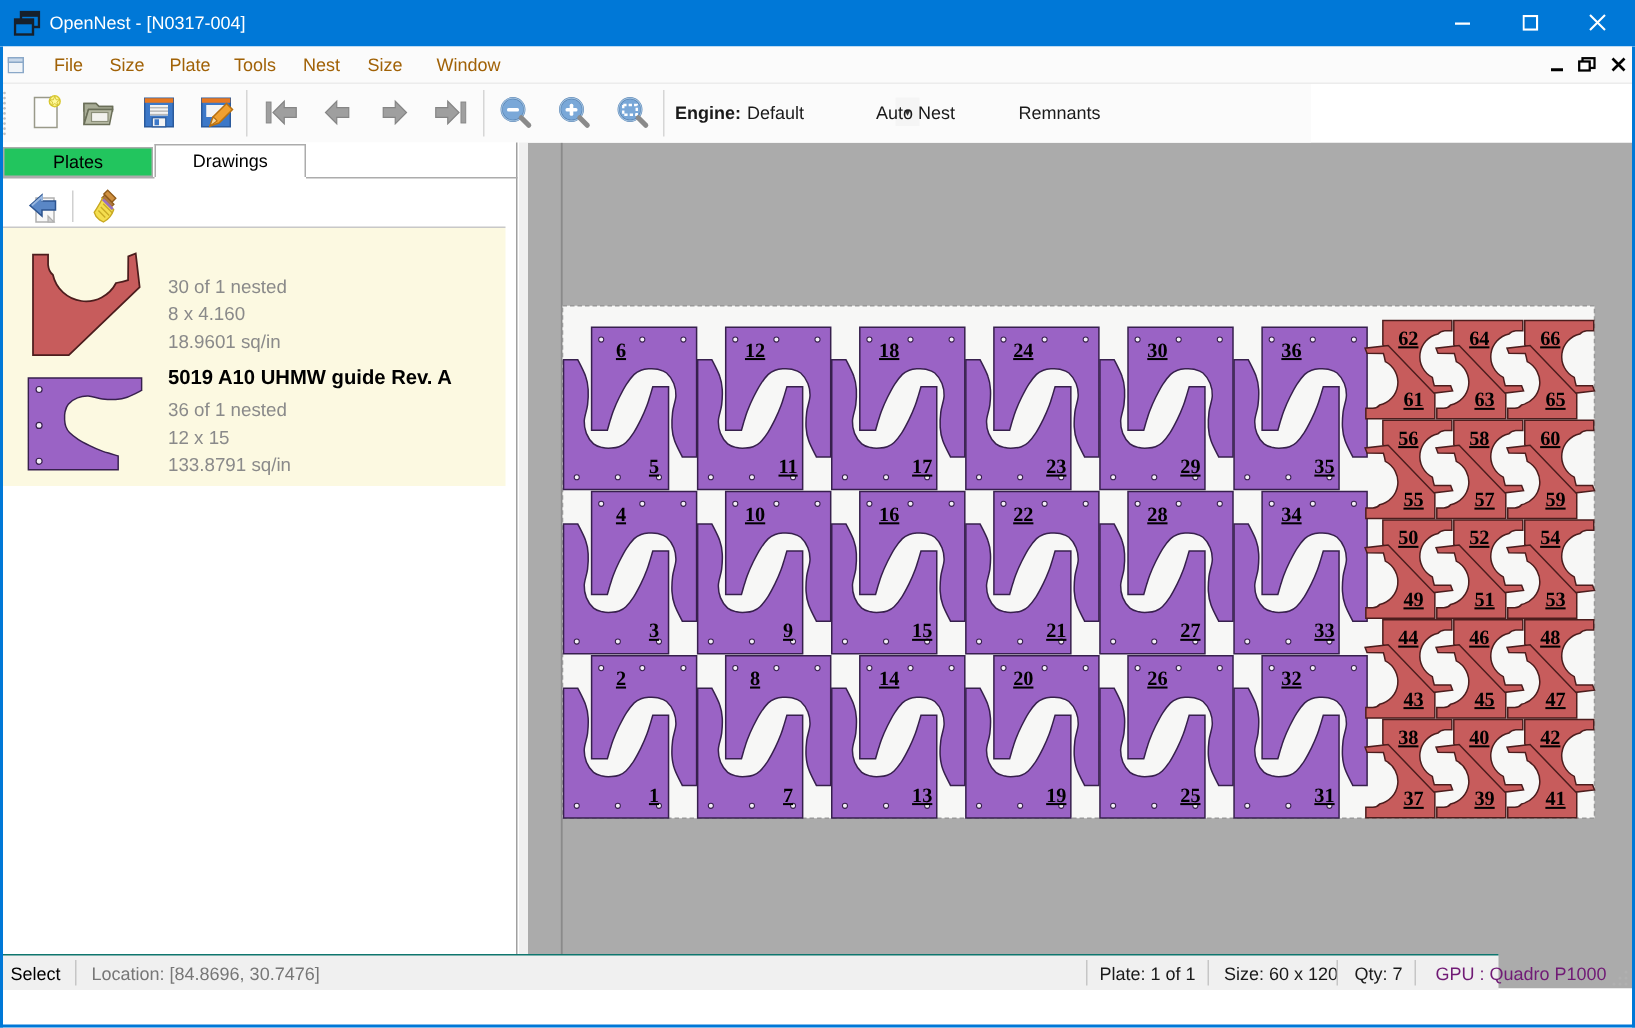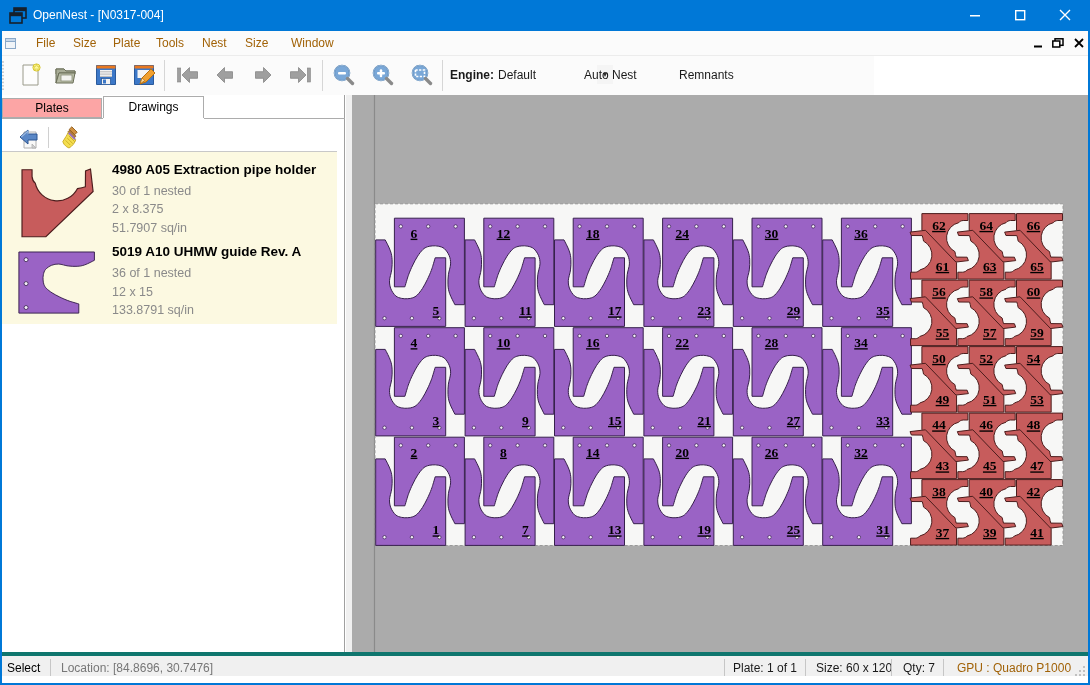--- a/index.html
+++ b/index.html
@@ -8,21 +8,21 @@
 .menuitem { position:absolute; top:5px; font-size:12px; color:#a16207; }
 .toolbar { position:absolute; left:0; top:56px; width:874px; height:39px; background:#fbfbfb; }
 .tbicon { position:absolute; top:7px; width:24px; height:24px; }
 .tbsep { position:absolute; top:4px; width:1px; height:31px; background:#d6d6d6; }
 .tblabel { position:absolute; top:12px; font-size:12px; color:#1a1a1a; }
 .leftpanel { position:absolute; left:0; top:95px; width:345px; height:564px; background:#fff; border-right:1px solid #a0a0a0; }
 .tab { position:absolute; font-size:12px; text-align:center; }
 .panelyellow { position:absolute; left:2px; top:56.5px; width:335px; height:172px; background:#fcf9e1; }
 .itemtitle { position:absolute; font-size:13.5px; font-weight:bold; color:#000; white-space:nowrap; }
 .itemgray { position:absolute; font-size:12.5px; color:#8a8a8a; white-space:nowrap; }
-.statusbar { position:absolute; left:0; top:652px; width:1090px; height:24px; background:#f0f0f0; border-top:4px solid #0f766e; }
+.statusbar { position:absolute; left:0; top:636px; width:999px; height:24px; background:#f0f0f0; border-top:1px solid #0f766e; }
 .stsep { position:absolute; top:3px; width:1px; height:17px; background:#c6c6c6; }
 .sttext { position:absolute; top:5px; font-size:12px; color:#1a1a1a; white-space:nowrap; }
 .winborder { position:absolute; background:#0078d7; }
 </style></head>
 <body>
 
 <svg id="canvas" width="738" height="564" style="position:absolute;left:352px;top:95px">
     <rect x="0" y="0" width="738" height="564" fill="#ababab"></rect>
     <line x1="22.5" y1="0" x2="22.5" y2="564" stroke="#8a8a8a" stroke-width="1.2"></line>
     <rect x="23" y="108.8" width="688" height="341.7" fill="#f7f7f6" stroke="#999" stroke-width="1" stroke-dasharray="3,2"></rect>
@@ -362,44 +362,43 @@
 <div class="tbsep" style="left:442px"></div>
 <div class="tblabel" style="left:450px;font-weight:bold">Engine:</div>
 <div class="tblabel" style="left:498px">Default</div>
 <div style="position:absolute;left:597px;top:9px;width:16px;height:19px;background:#f5f5f5;text-align:center;line-height:19px;font-size:8px;color:#333">▾</div>
 <div class="tblabel" style="left:584px">Auto Nest</div>
 <div class="tblabel" style="left:679px">Remnants</div>
 
 </div>
 
 <div class="leftpanel">
- <div class="tab" style="left:2px;top:3px;width:100px;height:19.5px;background:#fca5a5;border:1px solid #acacac;line-height:19px">Plates</div>
+ <div class="tab" style="left:2px;top:3px;width:100px;height:19.5px;background:#22c55e;border:1px solid #acacac;line-height:19px">Plates</div>
  <div class="tab" style="left:103px;top:0.5px;width:101px;height:22.5px;background:#fff;border:1px solid #acacac;border-bottom:none;line-height:21px">Drawings</div>
  <div style="position:absolute;left:0;top:22.5px;width:103px;border-top:1px solid #acacac"></div>
  <div style="position:absolute;left:204px;top:22.5px;width:141px;border-top:1px solid #acacac"></div>
  <div style="position:absolute;left:18px;top:31px;width:22px;height:24px"><svg width="22" height="24" viewBox="0 0 22 24">
         <path d="M6 6h12v16H6z" fill="#f8f8f8" stroke="#b0b0b0" stroke-width="1"></path>
         <path d="M14 18l4 4h-4z" fill="#d0d0d0" stroke="#b0b0b0" stroke-width="0.8"></path>
         <path d="M2 11l8-7v4h9v6h-9v4z" fill="#5a87c6" stroke="#2c5490" stroke-width="1"></path>
         <path d="M3.2 11l6.8-6v3.2" fill="none" stroke="#9ab8e0" stroke-width="1.2"></path>
       </svg></div>
  <div style="position:absolute;left:48px;top:32px;width:1px;height:21px;background:#d0d0d0"></div>
  <div style="position:absolute;left:60px;top:31px;width:22px;height:24px"><svg width="22" height="24" viewBox="0 0 22 24">
         <path d="M11.8 0.8l5.4 5.4-2.6 2.6-5.4-5.4z" fill="#cf9040" stroke="#8f5a18" stroke-width="0.9"></path>
         <path d="M9.8 4l6.2 6.2-1.8 1.8-6.2-6.2z" fill="#b07a40" stroke="#8f5a18" stroke-width="0.8"></path>
         <path d="M8.2 6.2l7.6 7.6c-1 3-3.4 6.4-6.8 8.2l-2.6-1.4-2.4-2.4-1.2-2.6c2.2-3.6 4.4-6.6 5.4-9.4z" fill="#f4de4f" stroke="#c8a820" stroke-width="0.9"></path>
         <path d="M8.8 9.8l6 6M7.2 12l5.6 5.6M5.6 14.4l4.6 4.6" stroke="#c9ab25" stroke-width="0.9"></path>
         <path d="M8.6 6.9l6.5 6.5" stroke="#9a70c0" stroke-width="1.8"></path>
       </svg></div>
  <div style="position:absolute;left:2px;top:55.5px;width:335px;border-top:1px solid #c8c8c8"></div>
  <div class="panelyellow"></div>
- <div class="itemtitle" style="left:112px;top:67px">4980 A05 Extraction pipe holder</div>
  <div class="itemgray" style="left:112px;top:88.5px">30 of 1 nested</div>
- <div class="itemgray" style="left:112px;top:107px">2 x 8.375</div>
- <div class="itemgray" style="left:112px;top:125.5px">51.7907 sq/in</div>
+ <div class="itemgray" style="left:112px;top:107px">8 x 4.160</div>
+ <div class="itemgray" style="left:112px;top:125.5px">18.9601 sq/in</div>
  <div class="itemtitle" style="left:112px;top:148.8px">5019 A10 UHMW guide Rev. A</div>
  <div class="itemgray" style="left:112px;top:170.7px">36 of 1 nested</div>
  <div class="itemgray" style="left:112px;top:189.5px">12 x 15</div>
  <div class="itemgray" style="left:112px;top:208.2px">133.8791 sq/in</div>
 </div>
 <svg width="345" height="570" style="position:absolute;left:0;top:95px;pointer-events:none">
 <g transform="translate(22,74) scale(1.457) matrix(0,-1,1,0,0,46.5)">
       <path d="M0,0 L46,0 L46,6.9 L41.3,6.9 C39.3,7.1 37.8,7.7 36.8,9.1 A15.5,15.5 0 0 0 33,38 C33.4,40.2 33.8,42 34.3,43.5 L45.2,43.6 L46.5,47 L31.1,48.8 L0,16.4 Z" fill="#c75c5c" stroke="#4c1d1d" stroke-width="0.8"></path>
     </g>
 <g transform="translate(18.9,157) scale(0.873) matrix(0,-1,1,0,0,70)">
@@ -416,21 +415,21 @@
  <div class="sttext" style="left:7px;color:#000">Select</div>
  <div class="stsep" style="left:50px"></div>
  <div class="sttext" style="left:61px;color:#777">Location: [84.8696, 30.7476]</div>
  <div class="stsep" style="left:724px"></div>
  <div class="sttext" style="left:733px">Plate: 1 of 1</div>
  <div class="stsep" style="left:805px"></div>
  <div class="sttext" style="left:816px">Size: 60 x 120</div>
  <div class="stsep" style="left:891px"></div>
  <div class="sttext" style="left:903px">Qty: 7</div>
  <div class="stsep" style="left:943px"></div>
- <div class="sttext" style="left:957px;color:#a16207">GPU : Quadro P1000</div>
+ <div class="sttext" style="left:957px;color:#701a75">GPU : Quadro P1000</div>
  <svg width="12" height="12" style="position:absolute;left:1074px;top:9px">
       <circle cx="10" cy="10" r="1" fill="#b0b0b0"></circle>
       <circle cx="10" cy="6" r="1" fill="#b0b0b0"></circle>
       <circle cx="10" cy="2" r="1" fill="#b0b0b0"></circle>
       <circle cx="6" cy="10" r="1" fill="#b0b0b0"></circle>
       <circle cx="6" cy="6" r="1" fill="#b0b0b0"></circle>
       <circle cx="2" cy="10" r="1" fill="#b0b0b0"></circle>
     </svg>
 </div>
 

